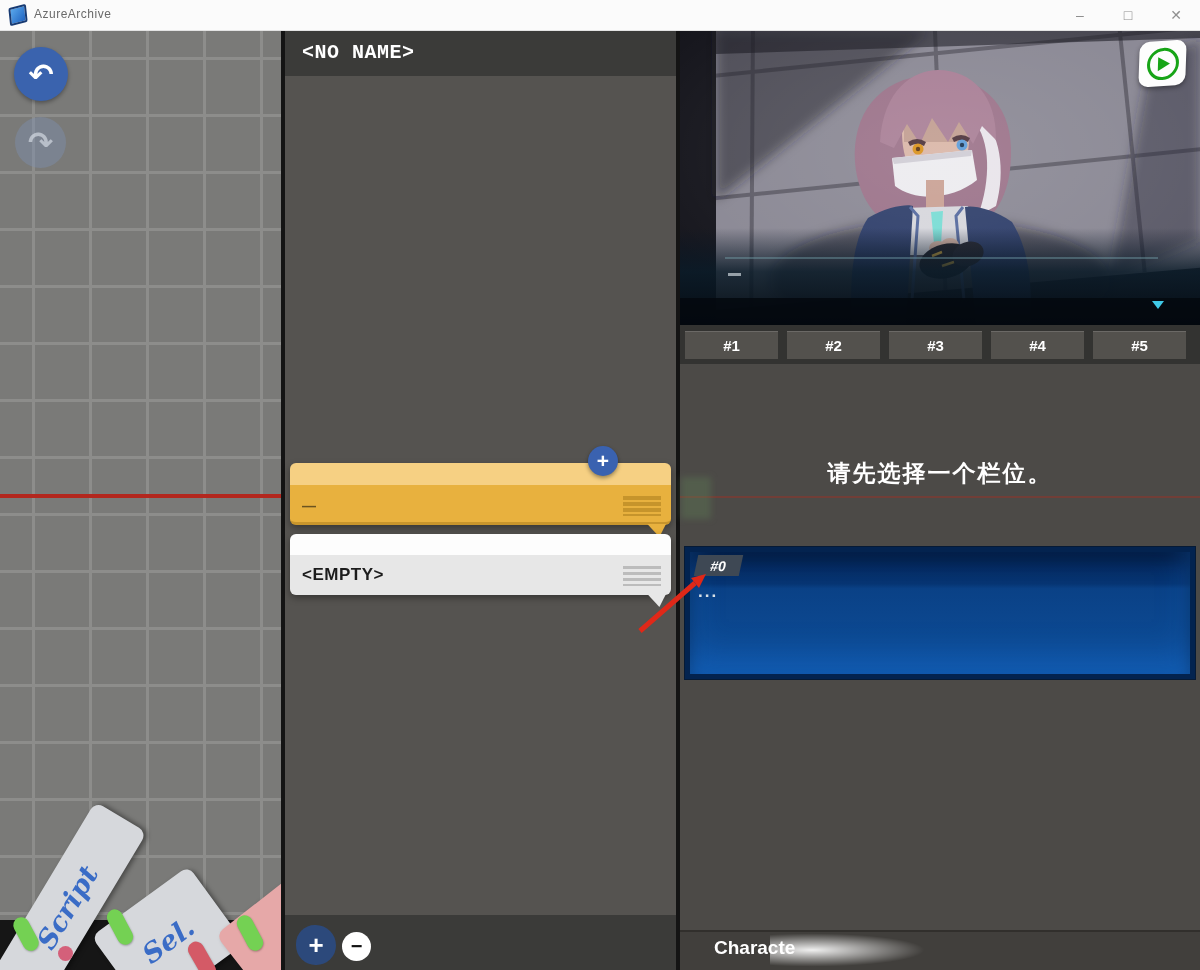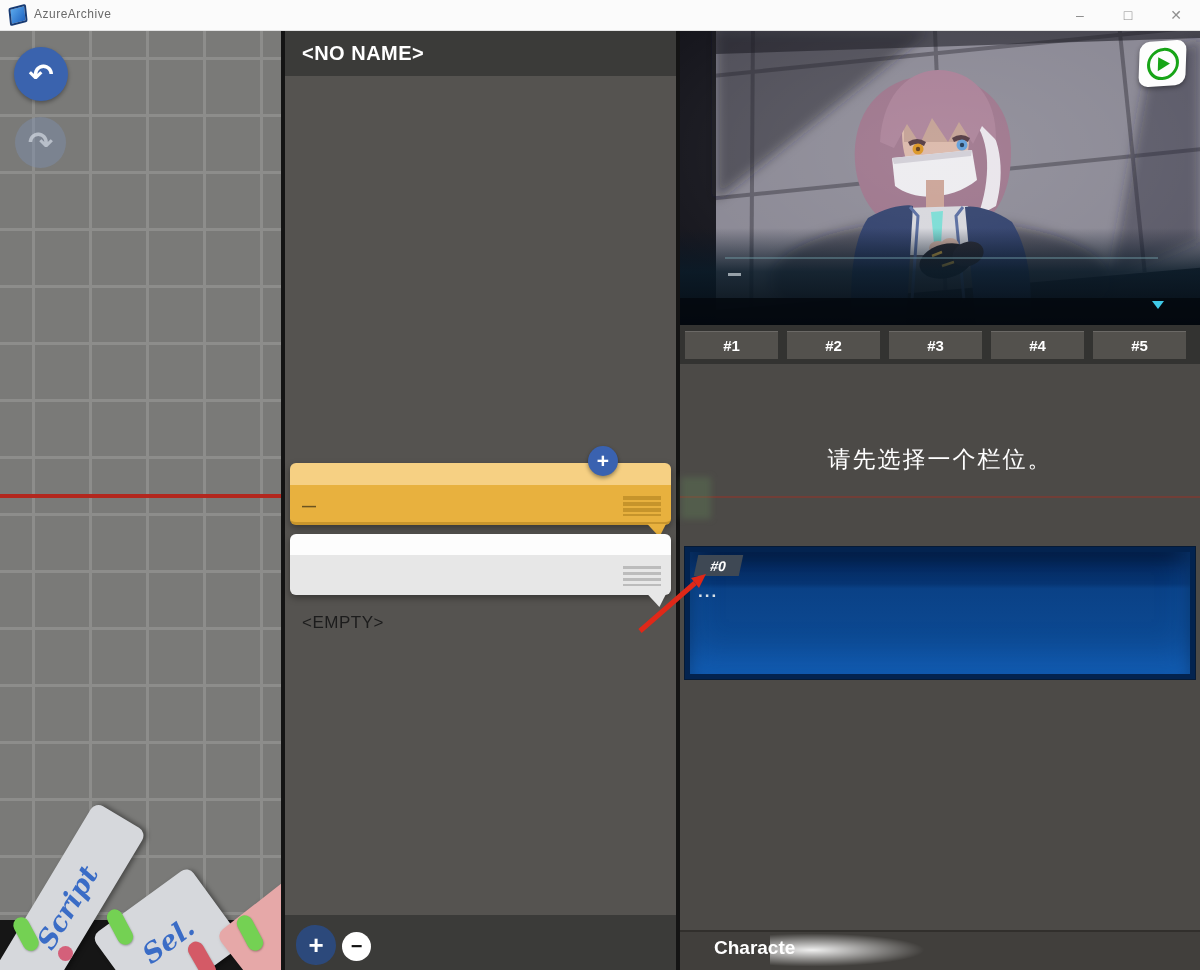--- a/index.html
+++ b/index.html
@@ -40,29 +40,29 @@
   .block-exi{left:245px;top:850px;width:130px;height:140px;transform:rotate(-38deg);background:#e6a8a8;font-size:24px;}
   .pill{width:16px;border-radius:8px;background:#74d153;box-shadow:0 1px 2px rgba(0,0,0,.3);}
   .pill1{left:18px;top:886px;height:36px;transform:rotate(-28deg);}
   .pill2{left:112px;top:878px;height:38px;transform:rotate(-28deg);}
   .pill3{left:242px;top:884px;height:38px;transform:rotate(-28deg);}
   .pill-red{left:194px;top:910px;height:40px;background:#d45a66;transform:rotate(-30deg);}
   .dot-pink{left:58px;top:916px;width:15px;height:15px;border-radius:50%;background:#d4607a;}
 
   
   .mid-header{left:285px;top:30px;width:391px;height:46px;background:#3b3b39;color:#fff;
-    font-size:20px;font-weight:bold;letter-spacing:.5px;line-height:46px;padding-left:17px;box-sizing:border-box;}
+    font-size:20px;font-weight:bold;letter-spacing:.5px;line-height:46px;padding-left:17px;box-sizing:border-box;font-family:Liberation Mono, monospace;}
   .mid-body{left:285px;top:76px;width:391px;height:839px;background:#555350;}
   .mid-footer{left:285px;top:915px;width:391px;height:55px;background:#3b3b39;}
   .card{left:290px;width:381px;border-radius:6px;box-shadow:0 3px 7px rgba(0,0,0,.35);}
   .card-yellow{top:463px;height:62px;background:linear-gradient(180deg,#f6d083 0 22px,#e8b13e 22px 100%);
     border-bottom:3px solid #c8952c;box-sizing:border-box;}
   .card-white{top:534px;height:61px;background:linear-gradient(180deg,#fdfdfd 0 21px,#e7e7e7 21px 100%);}
   .card-label-dash{left:302px;top:498px;font-size:14px;font-weight:bold;color:#6b5420;}
-  .card-label-empty{left:302px;top:565px;font-size:17px;font-weight:normal;color:#1c1c1c;letter-spacing:.5px;margin-top:48px;}
+  .card-label-empty{left:302px;top:565px;font-size:17px;font-weight:bold;color:#1c1c1c;letter-spacing:.5px;}
   .hamburger{width:38px;height:20px;background:repeating-linear-gradient(#c6942b 0 3.5px,transparent 3.5px 6px);}
   .hamburger-yellow{left:623px;top:496px;}
   .hamburger-gray{left:623px;top:566px;background:repeating-linear-gradient(#bcbcbc 0 3.5px,transparent 3.5px 6px);}
   .tail{width:22px;height:13px;clip-path:polygon(15% 0,100% 0,70% 100%);}
   .tail-yellow{left:644px;top:524px;background:#e8b13e;}
   .tail-white{left:644px;top:594px;background:#e7e7e7;}
   .insert-btn{left:588px;top:446px;width:30px;height:30px;border-radius:50%;background:#3a62b0;color:#fff;
     display:flex;align-items:center;justify-content:center;font-size:21px;font-weight:bold;
     box-shadow:0 2px 4px rgba(0,0,0,.4);z-index:6;}
   .add-btn{left:296px;top:925px;width:40px;height:40px;border-radius:48% 52% 50% 50%;background:#2c497b;color:#fff;
@@ -77,21 +77,21 @@
     transform:rotate(-4deg) skewX(-6deg);display:flex;align-items:center;justify-content:center;
     box-shadow:0 2px 5px rgba(0,0,0,.4);z-index:8;}
   .play-ring{width:32px;height:32px;border-radius:50%;border:3px solid #17a417;display:flex;align-items:center;justify-content:center;box-sizing:border-box;}
   .play-tri{width:0;height:0;border-left:12px solid #17a417;border-top:7px solid transparent;border-bottom:7px solid transparent;margin-left:3px;}
   .dlg-dash{left:728px;top:273px;width:13px;height:3px;background:#97a1a9;z-index:5;}
   .dlg-next{left:1152px;top:301px;width:0;height:0;border-left:6px solid transparent;border-right:6px solid transparent;
     border-top:8px solid #3fc8e6;z-index:5;}
   .tabs-row{left:680px;top:325px;width:520px;height:39px;background:#333331;}
   .tab{top:331px;width:93px;height:28px;background:#53514d;border-top:1px solid rgba(255,255,255,.14);
     display:flex;align-items:center;justify-content:center;color:#fff;font-size:15px;font-weight:bold;box-sizing:border-box;}
-  .hint{left:680px;top:444px;width:520px;text-align:center;color:#fff;font-size:23px;font-weight:normal;letter-spacing:2px;}
+  .hint{left:680px;top:458px;width:520px;text-align:center;color:#fff;font-size:23px;font-weight:bold;letter-spacing:2px;}
   .faint-red{left:680px;top:496px;width:520px;height:2px;background:rgba(150,50,40,.5);}
   .green-patch{left:681px;top:477px;width:30px;height:42px;background:rgba(95,125,85,.38);filter:blur(3px);}
   .slot-box{left:684px;top:546px;width:512px;height:134px;background:#03234f;border:1px solid #061a35;box-sizing:border-box;}
   .slot-inner{position:absolute;left:5px;top:5px;right:5px;bottom:5px;
     background:linear-gradient(180deg,#052a60 0%,#063472 26%,#0a4186 30%,#0c4992 70%,#0d4f9e 100%);
     box-shadow:inset 0 -16px 32px rgba(30,120,220,.35),inset 0 10px 16px rgba(0,10,30,.5);}
   .slot-badge{left:696px;top:555px;width:45px;height:21px;background:#3e4854;transform:skewX(-12deg);
     display:flex;align-items:center;justify-content:center;color:#fff;font-size:14px;font-weight:bold;z-index:4;}
   .slot-dots{left:698px;top:582px;color:#d8e0e6;font-size:17px;font-weight:bold;letter-spacing:2px;z-index:4;}
   .right-footer{left:680px;top:930px;width:520px;height:40px;background:#413f3c;border-top:2px solid #312f2c;box-sizing:border-box;}

